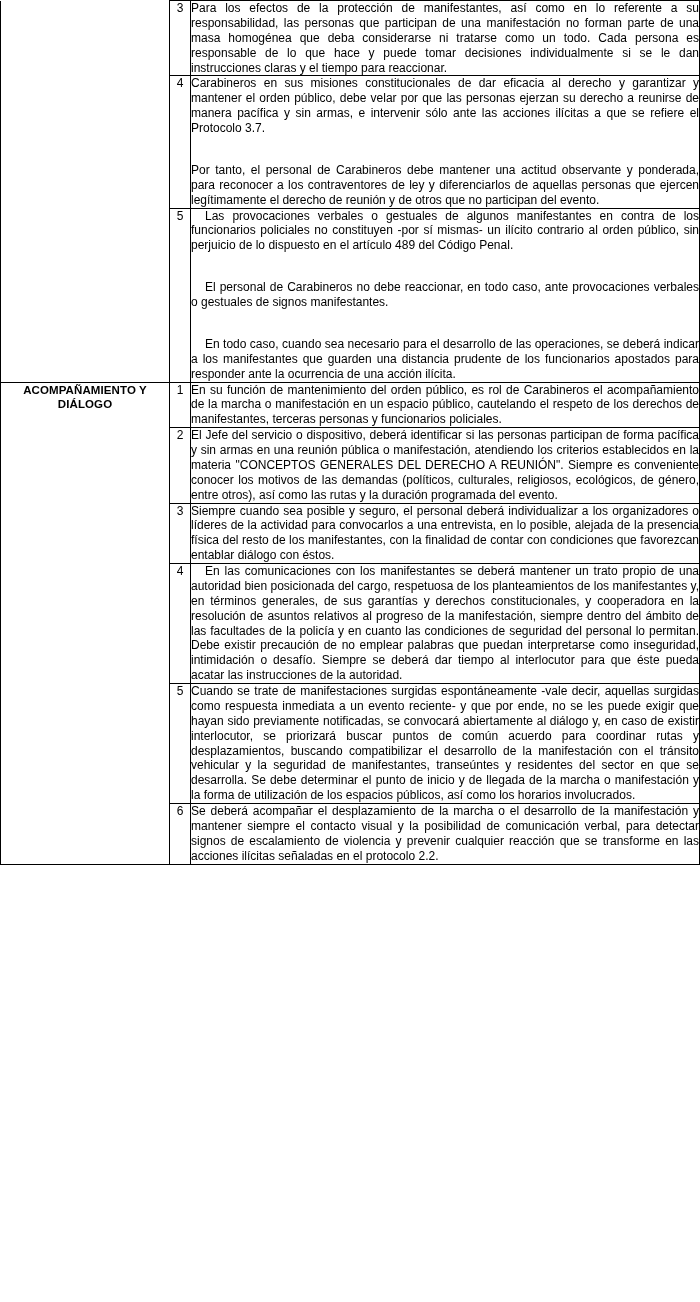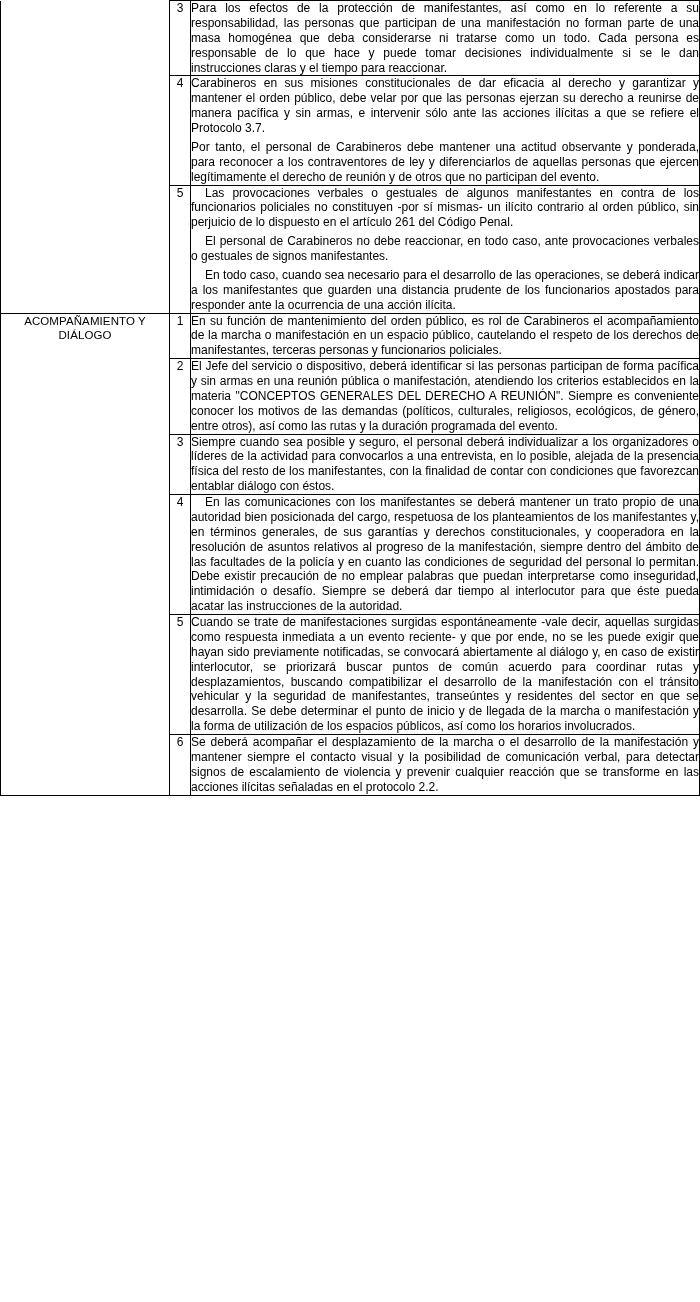--- a/index.html
+++ b/index.html
@@ -24,21 +24,21 @@
   }
   table.doc td {
     border: 1px solid #000000;
     vertical-align: top;
     padding: 0;
   }
   td.cat {
     width: 168px;
     text-align: center;
     vertical-align: middle;
-    font-weight: normal;
+    font-weight: bold;
     font-size: 11.5px;
     line-height: 1.25;
     padding: 4px 3px;
     letter-spacing: 0.1px;
   }
   td.num {
     width: 20px;
     text-align: center;
     vertical-align: middle;
     font-size: 12px;
@@ -50,21 +50,21 @@
     line-height: 1.24;
     text-align: justify;
     text-justify: inter-word;
     hyphens: none;
   }
   td.body p {
     margin: 0 0 0 0;
     text-indent: 0;
   }
   td.body p + p {
-    margin-top: 4px;
+    margin-top: 27px;
   }
   td.body p.ind {
     text-indent: 14px;
   }
   .cat-empty {
     border-bottom: none !important;
     border-top: none !important;
   }
 </style>
 </head>
@@ -84,21 +84,21 @@
       <tr>
         <td class="num">4</td>
         <td class="body">
           <p>Carabineros en sus misiones constitucionales de dar eficacia al derecho y garantizar y mantener el orden público, debe velar por que las personas ejerzan su derecho a reunirse de manera pacífica y sin armas, e intervenir sólo ante las acciones ilícitas a que se refiere el Protocolo 3.7.</p>
           <p>Por tanto, el personal de Carabineros debe mantener una actitud observante y ponderada, para reconocer a los contraventores de ley y diferenciarlos de aquellas personas que ejercen legítimamente el derecho de reunión y de otros que no participan del evento.</p>
         </td>
       </tr>
       <tr>
         <td class="num">5</td>
         <td class="body">
-          <p class="ind">Las provocaciones verbales o gestuales de algunos manifestantes en contra de los funcionarios policiales no constituyen -por sí mismas- un ilícito contrario al orden público, sin perjuicio de lo dispuesto en el artículo 261 del Código Penal.</p>
+          <p class="ind">Las provocaciones verbales o gestuales de algunos manifestantes en contra de los funcionarios policiales no constituyen -por sí mismas- un ilícito contrario al orden público, sin perjuicio de lo dispuesto en el artículo 489 del Código Penal.</p>
           <p class="ind">El personal de Carabineros no debe reaccionar, en todo caso, ante provocaciones verbales o gestuales de signos manifestantes.</p>
           <p class="ind">En todo caso, cuando sea necesario para el desarrollo de las operaciones, se deberá indicar a los manifestantes que guarden una distancia prudente de los funcionarios apostados para responder ante la ocurrencia de una acción ilícita.</p>
         </td>
       </tr>
 
       <tr>
         <td class="cat" rowspan="6">ACOMPAÑAMIENTO Y DIÁLOGO</td>
         <td class="num">1</td>
         <td class="body">
           <p>En su función de mantenimiento del orden público, es rol de Carabineros el acompañamiento de la marcha o manifestación en un espacio público, cautelando el respeto de los derechos de manifestantes, terceras personas y funcionarios policiales.</p>

